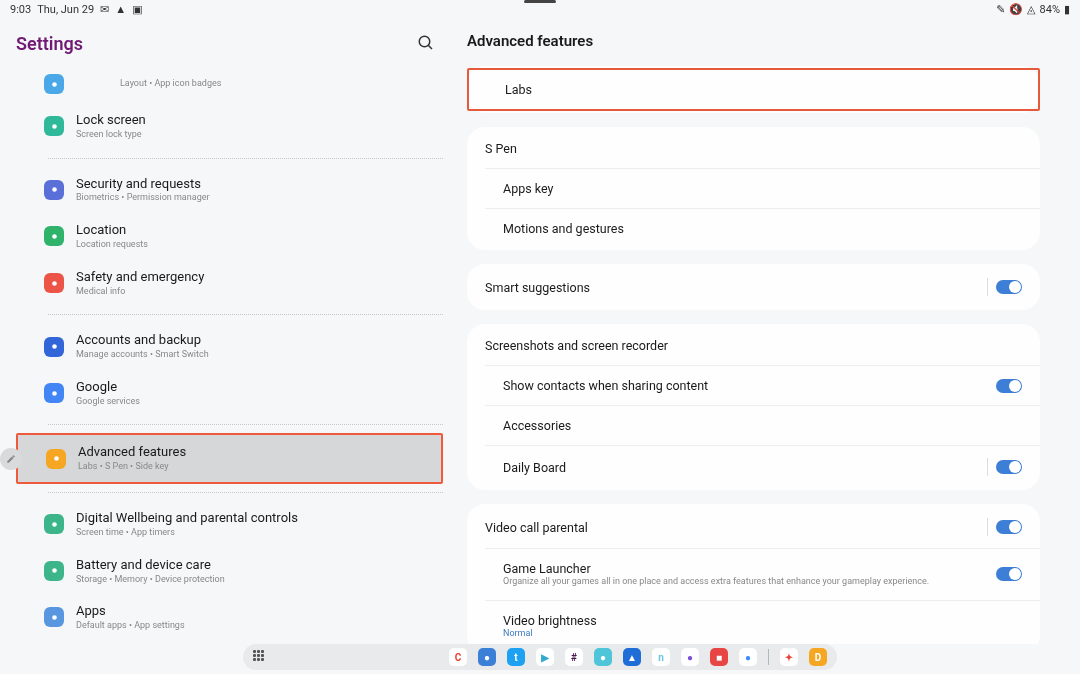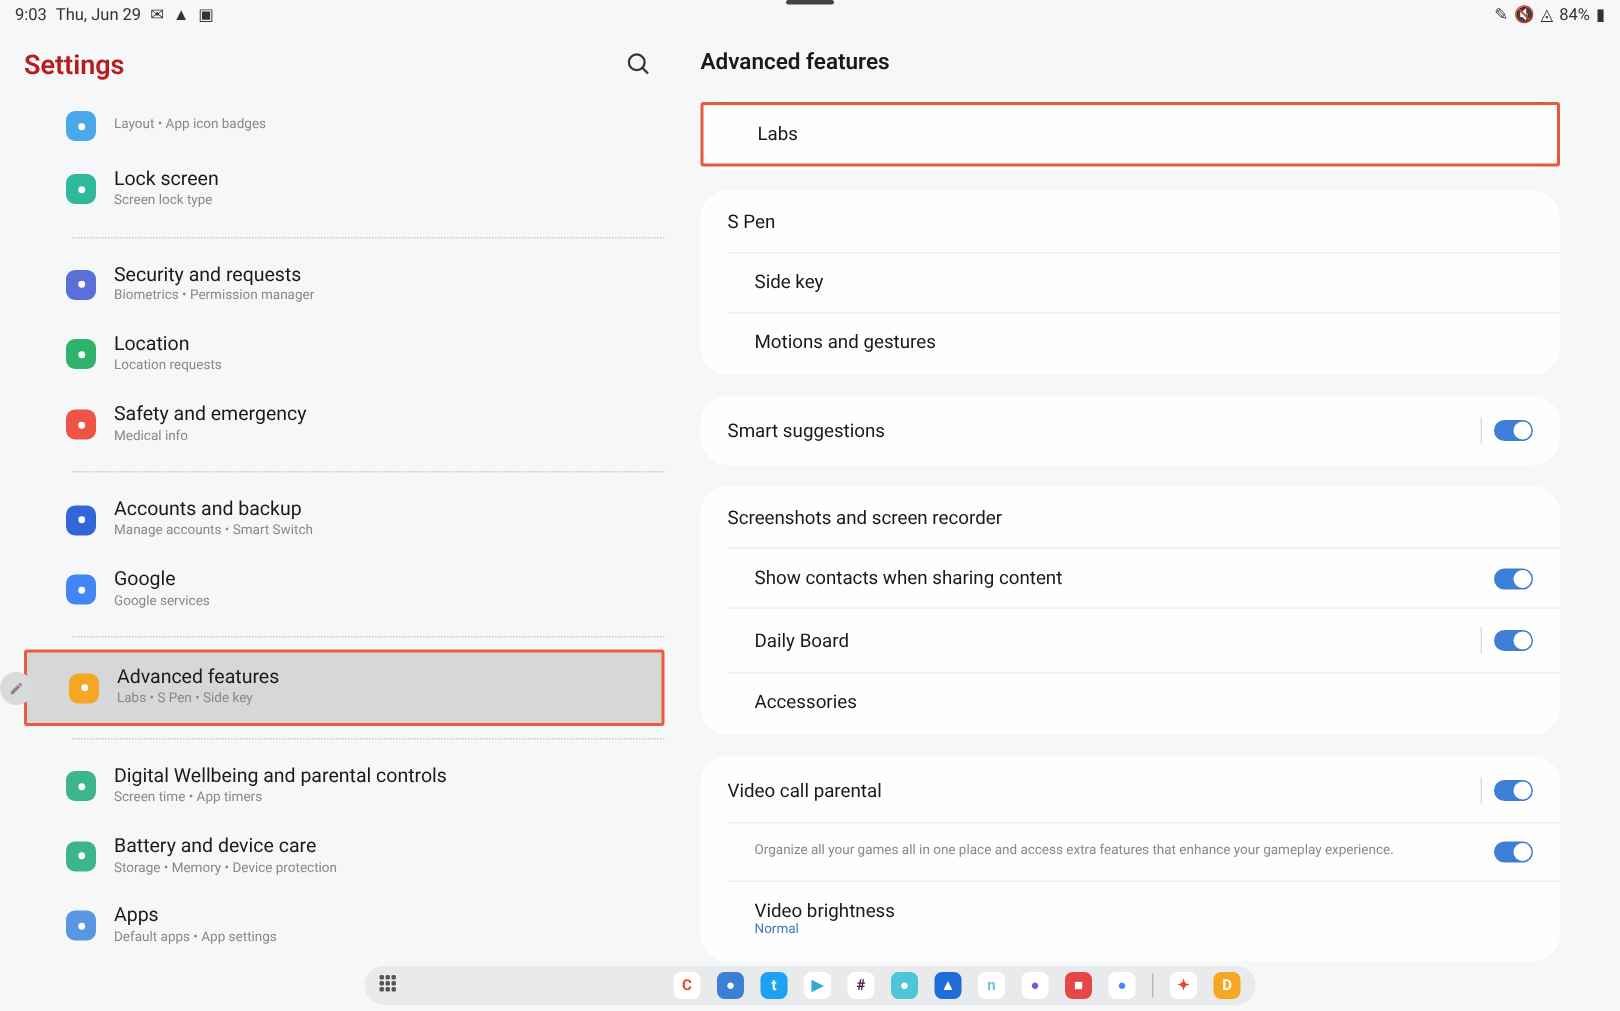--- a/index.html
+++ b/index.html
@@ -35,21 +35,21 @@
   padding: 0 12px 0 16px;
   overflow-y: hidden;
   position: relative;
 }
 .left-header {
   display: flex;
   justify-content: space-between;
   align-items: center;
   padding: 12px 4px 18px 0;
 }
-.left-header h1 { font-size: 18px; font-weight: 600; color: #b91c1c; }
+.left-header h1 { font-size: 18px; font-weight: 600; color: #701a75; }
 .search-btn { background: none; border: none; cursor: pointer; padding: 4px; }
 
 
 .sidebar-item {
   display: flex;
   align-items: center;
   padding: 9px 14px 9px 28px;
   cursor: pointer;
   border-radius: 6px;
 }
@@ -220,21 +220,21 @@
     <div class="left-header">
       <h1>Settings</h1>
       <button class="search-btn">
         <svg width="18" height="18" viewBox="0 0 24 24" fill="none" stroke="#333" stroke-width="2">
             <circle cx="10" cy="10" r="7"></circle>
             <line x1="20" y1="20" x2="15" y2="15"></line>
           </svg>
       </button>
     </div>
     <div id="sidebar-list">
-        <div class="sidebar-item" style="padding-top: 0px;">
+        <div class="sidebar-item" style="padding-top: 0px; gap: 44px;">
     <div class="icon-circle" style="background:#4aa8e8">
       <svg width="11" height="11" viewBox="0 0 24 24" fill="#fff">
               <circle cx="12" cy="12" r="5"></circle>
             </svg>
     </div>
     <div class="sidebar-text">
 
       <div class="sidebar-sub">Layout  •  App icon badges</div>
     </div>
         </div>
@@ -371,21 +371,21 @@
           </div>
         </div>
         <div class="card">
           <div class="row">
             <div class="row-inner">
       <div class="row-title">S Pen</div>
             </div>
           </div>
           <div class="row row-sep">
             <div class="row-inner">
-      <div class="row-title">Side key</div>
+      <div class="row-title">Apps key</div>
             </div>
           </div>
           <div class="row row-sep">
             <div class="row-inner">
       <div class="row-title">Motions and gestures</div>
             </div>
           </div>
         </div>
         <div class="card">
           <div class="row">
@@ -403,41 +403,42 @@
             </div>
           </div>
           <div class="row row-sep">
             <div class="row-inner">
       <div class="row-title">Show contacts when sharing content</div>
             </div>
             <div class="toggle"></div>
           </div>
           <div class="row row-sep">
             <div class="row-inner">
+      <div class="row-title">Accessories</div>
+            </div>
+          </div>
+          <div class="row row-sep">
+            <div class="row-inner">
       <div class="row-title">Daily Board</div>
             </div>
             <div class="tog-divider"></div>
             <div class="toggle"></div>
           </div>
-          <div class="row row-sep">
-            <div class="row-inner">
-      <div class="row-title">Accessories</div>
-            </div>
-          </div>
         </div>
         <div class="card">
           <div class="row">
             <div class="row-inner">
       <div class="row-title">Video call parental</div>
             </div>
             <div class="tog-divider"></div>
             <div class="toggle"></div>
           </div>
           <div class="row row-sep">
             <div class="row-inner">
+      <div class="row-title">Game Launcher</div>
               <div class="row-sub">Organize all your games all in one place and access extra features that enhance your gameplay experience.</div>
             </div>
             <div class="toggle"></div>
           </div>
           <div class="row row-sep">
             <div class="row-inner">
       <div class="row-title">Video brightness</div>
               <div class="row-sub blue">Normal</div>
             </div>
           </div>

